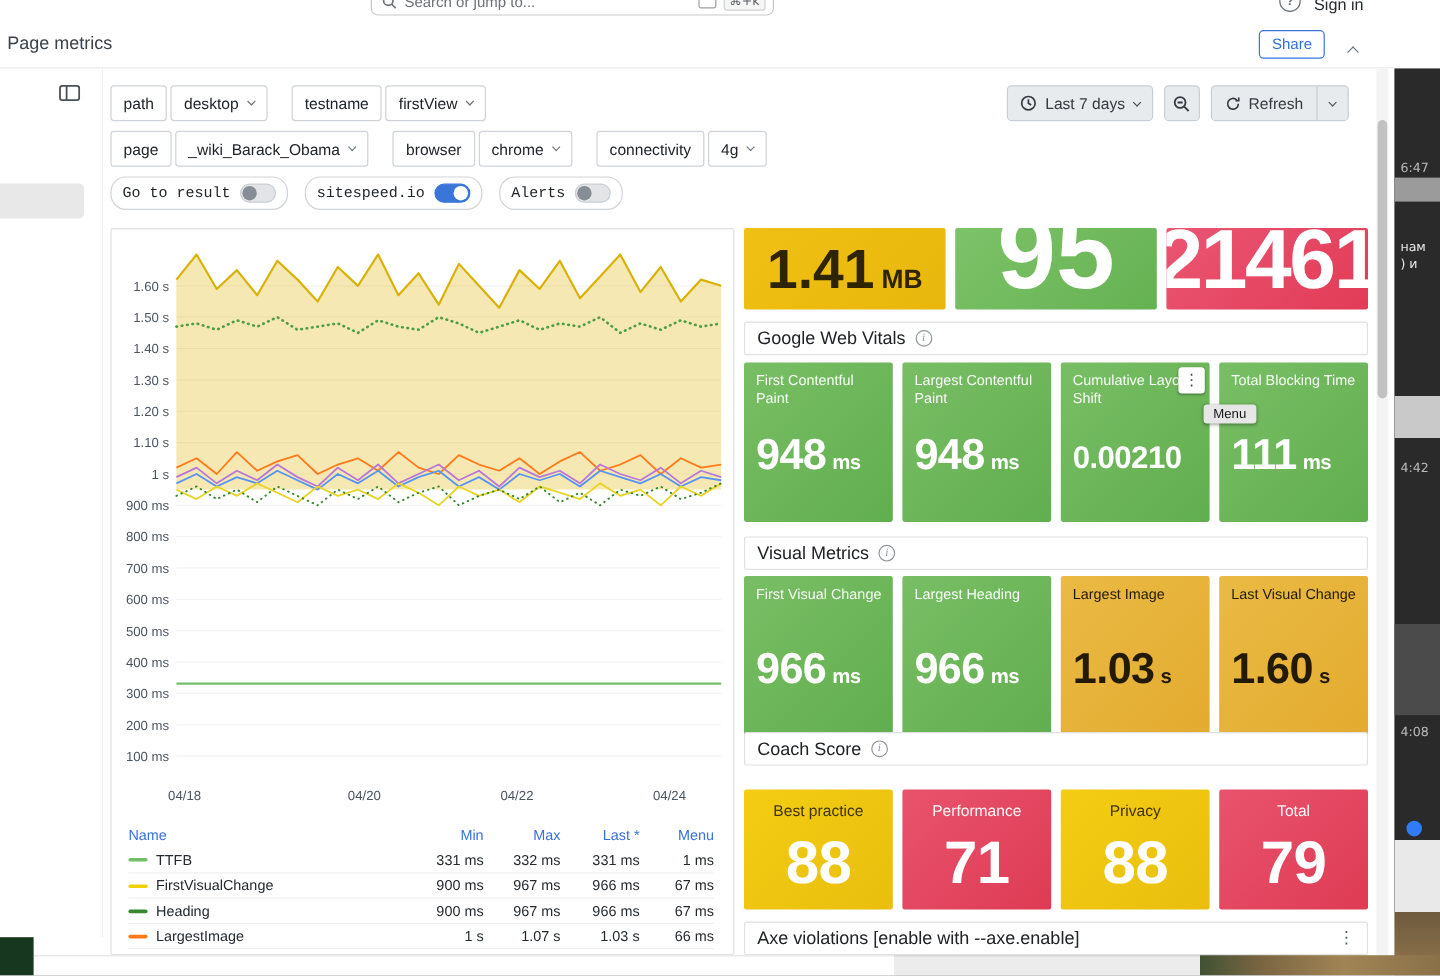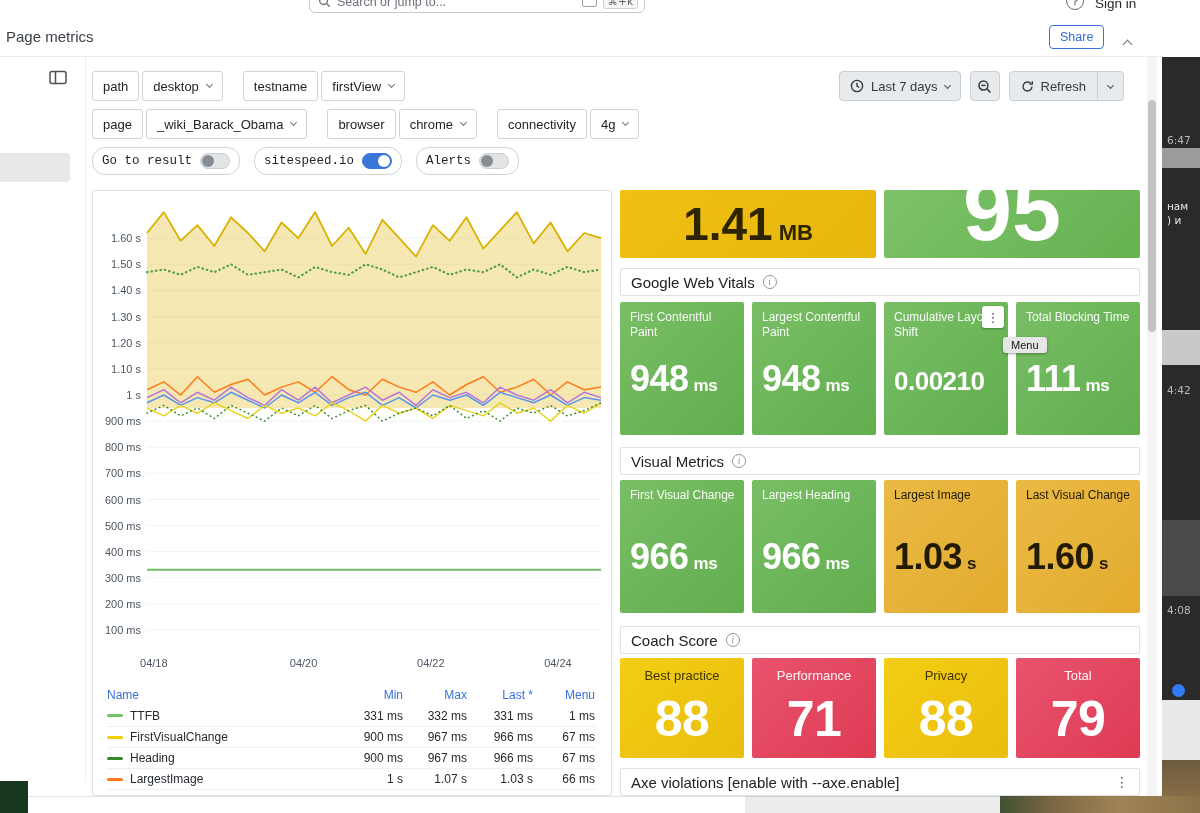--- a/index.html
+++ b/index.html
@@ -80,21 +80,21 @@
   .ts-2 .ts-value { font-size:70px; color:#fff; margin-top:-16px; letter-spacing:-2px; }
 
   .sec-header { position:absolute; left:0; width:100%; height:28px; background:#fff; border:1px solid #e0e1e3; border-radius:2px; display:flex; align-items:center; gap:8px; padding:0 10px; }
   .sec-title { font-size:15px; font-weight:500; color:#202226; }
   .info-icon { width:14px; height:14px; border:1.3px solid #8e969e; border-radius:50%; color:#8e969e; font-size:9.5px; font-style:italic; font-family:"Liberation Serif",serif; display:flex; align-items:center; justify-content:center; }
   .kebab { margin-left:auto; color:#586069; font-size:14px; font-family:"DejaVu Sans",sans-serif; }
 
   .panels-row { position:absolute; left:0; width:100%; display:flex; gap:8px; }
   #gwv-header { top:78px; } #gwv-panels { top:112px; height:133px; }
   #vm-header  { top:257px; } #vm-panels  { top:290px; height:133px; }
-  #coach-header { top:436px; } #coach-panels { top:468px; height:100px; }
+  #coach-header { top:420px; } #coach-panels { top:468px; height:100px; }
   #axe-header { top:578px; }
 
   .stat-panel { flex:1; position:relative; border-radius:2px; overflow:hidden; }
   .bg-green  { background:linear-gradient(135deg,#79be65,#61ae4f); }
   .bg-orange { background:linear-gradient(135deg,#eaba44,#e3ab2f); }
   .bg-yellow { background:linear-gradient(135deg,#f3cd13,#e9be0e); }
   .bg-red    { background:linear-gradient(135deg,#e9536d,#de3b54); }
   .stat-title { position:absolute; top:8px; left:10px; right:8px; font-size:12px; font-weight:500; line-height:1.25; color:rgba(255,255,255,.95); }
   .stat-value { position:absolute; left:10px; top:56px; font-size:36px; font-weight:700; color:#fff; letter-spacing:-0.5px; white-space:nowrap; }
   .stat-value .unit { font-size:17px; font-weight:700; margin-left:5px; }
@@ -331,20 +331,23 @@
   </div>
 
   <div class="right-col">
     <div id="top-stats" class="stats-row">
         <div class="ts ts-0 ts-gold">
           <span class="ts-value">1.41<span class="ts-unit">MB</span></span>
         </div>
         <div class="ts ts-1 ts-green">
           <span class="ts-value">95</span>
         </div>
+        <div class="ts ts-2 ts-red">
+          <span class="ts-value">21461</span>
+        </div>
       </div>
 
     <div id="gwv-header" class="sec-header">
       <span class="sec-title">Google Web Vitals</span>
       <span class="info-icon">i</span>
     </div>
     <div id="gwv-panels" class="panels-row">
         <div class="stat-panel metric bg-green">
           <div class="stat-title">First Contentful Paint</div>
           <div class="stat-value">948<span class="unit">ms</span></div>

